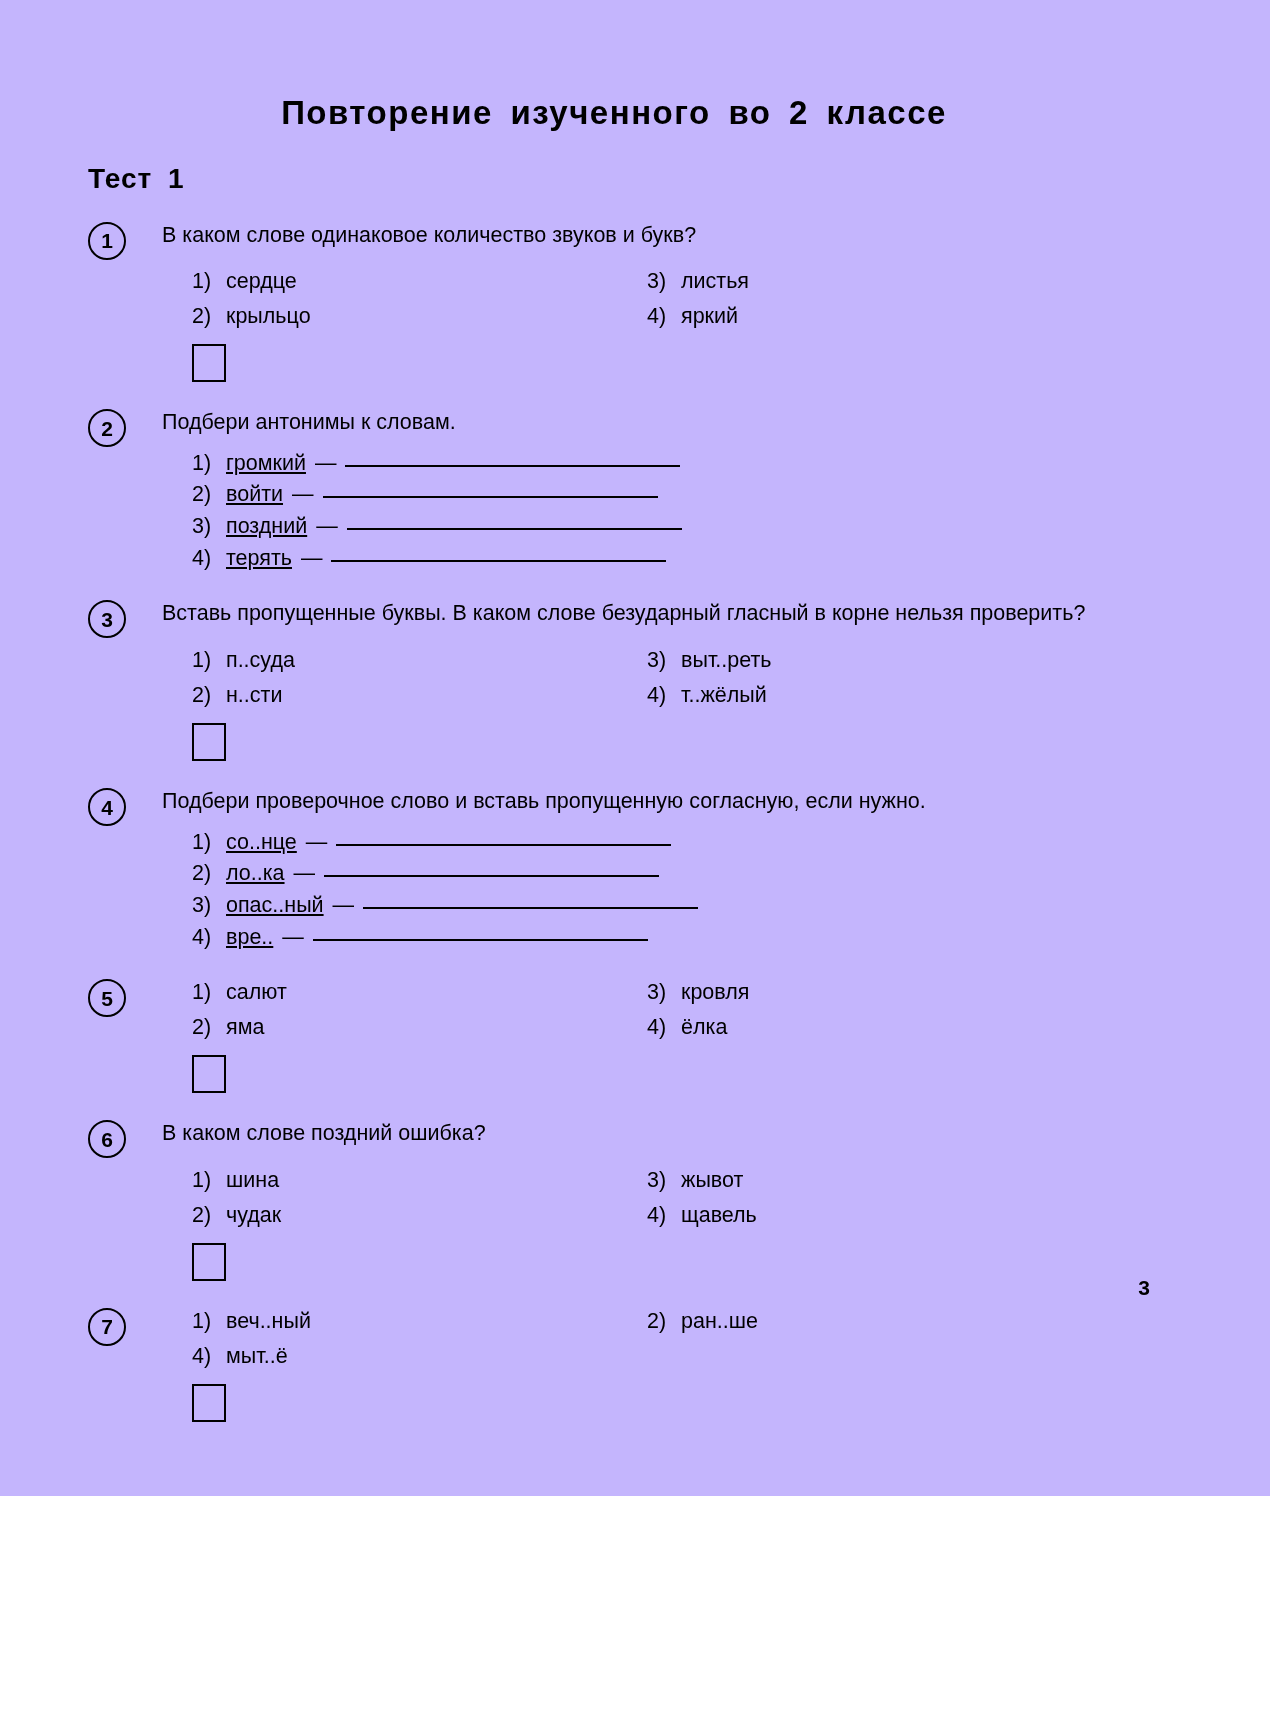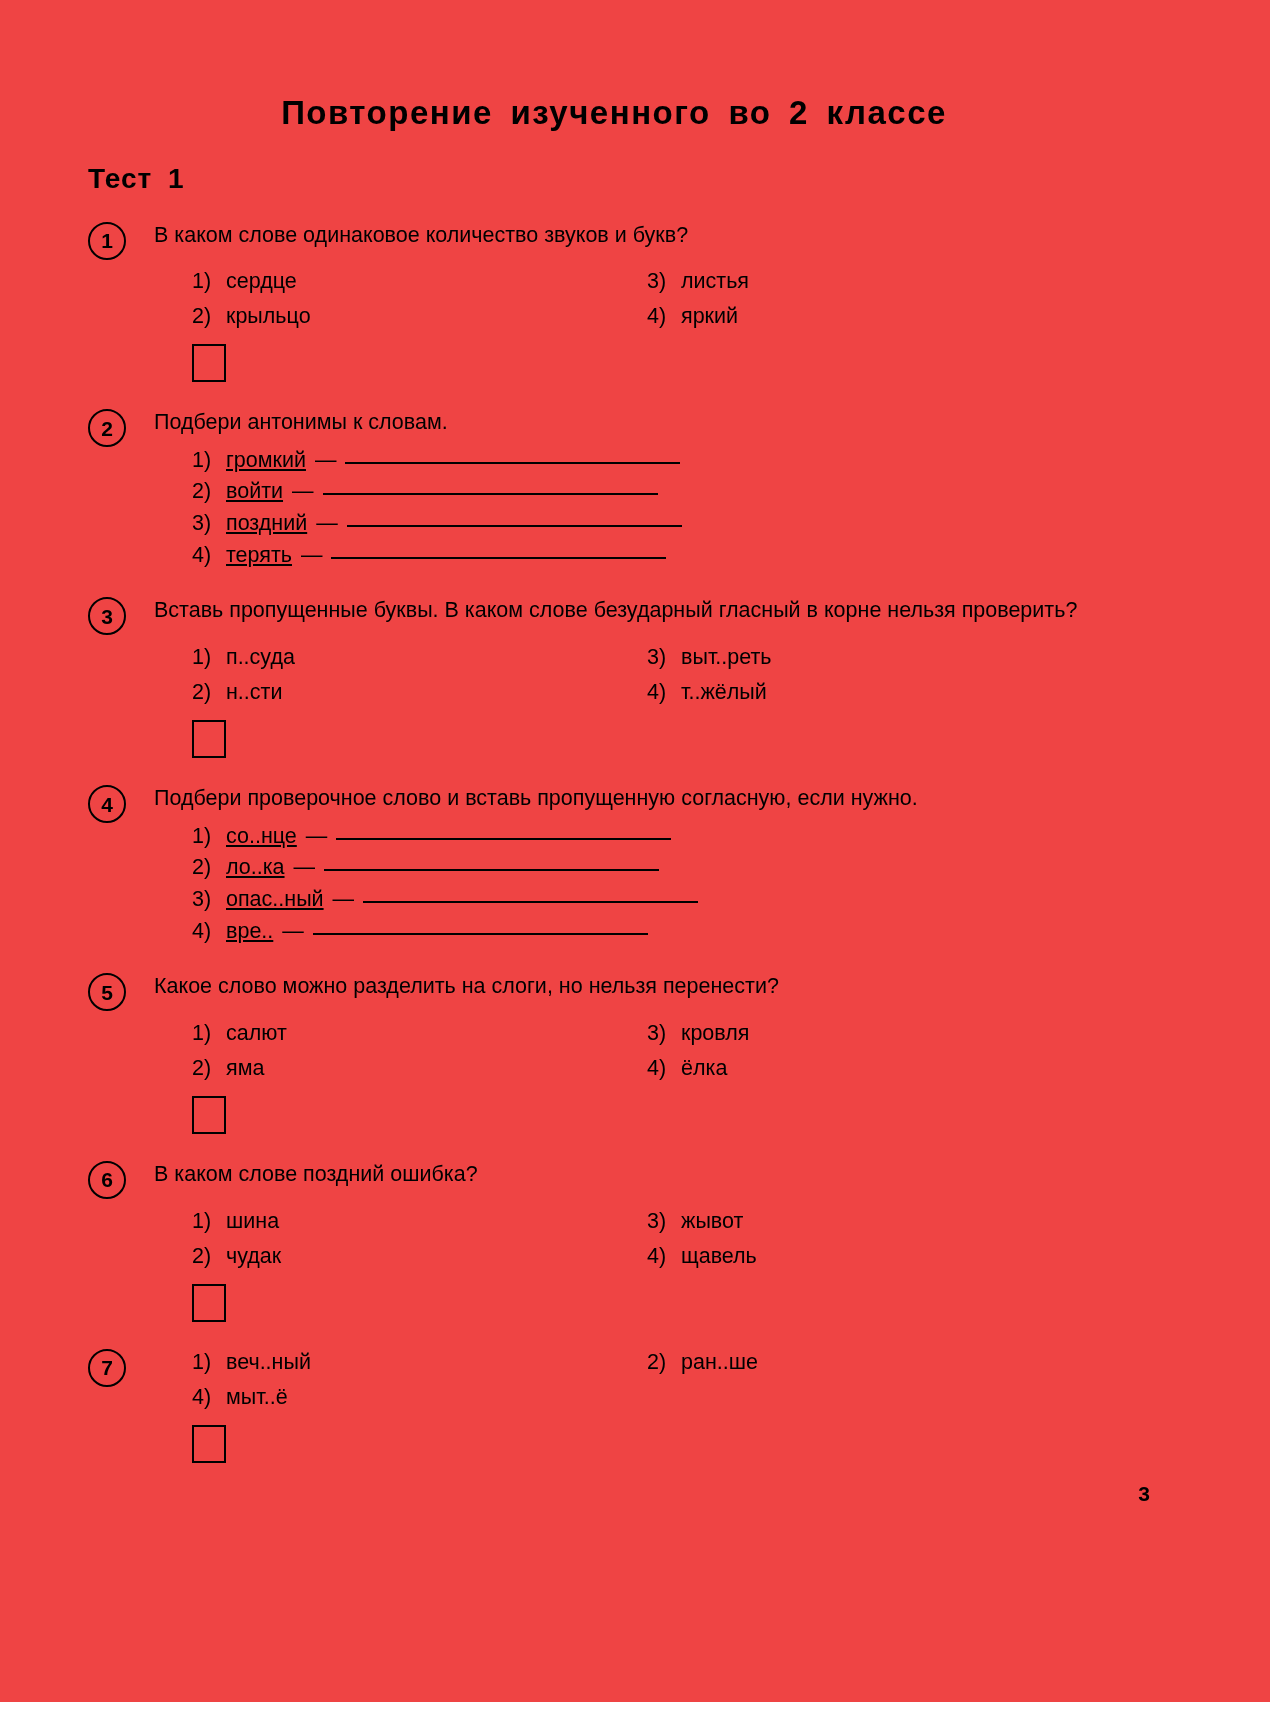--- a/index.html
+++ b/index.html
@@ -7,22 +7,22 @@
     padding: 0;
     background: #ffffff;
   }
   body {
     font-family: "Liberation Sans", sans-serif;
     color: #000000;
   }
   .page {
     position: relative;
     width: 1270px;
-    height: 1702px;
-    background: #ef4444;
+    height: 1496px;
+    background: #c4b5fd;
     box-sizing: border-box;
     padding: 75px 130px 0 88px;
     overflow: hidden;
   }
 
   
   .doc-title {
     text-align: center;
     font-size: 33px;
     font-weight: bold;
@@ -57,21 +57,21 @@
     font-weight: bold;
     display: flex;
     align-items: center;
     justify-content: center;
     box-sizing: border-box;
     line-height: 1;
   }
   .q-text {
     font-size: 21.5px;
     line-height: 1.33;
-    margin: 4px;
+    margin: 12px;
     text-align: justify;
     padding-right: 4px;
   }
   .q-text.justify-all {
     text-align-last: left;
   }
   .q-text .soft {
     font-style: italic;
   }
 
@@ -235,21 +235,20 @@
         <span class="num">4)</span>
         <span class="word">вре..</span>
         <span class="dash">—</span>
         <span class="rule"></span>
       </div>
     </div>
   </div>
 
   <div class="question">
     <div class="q-badge">5</div>
-    <p class="q-text justify-all">Какое слово можно разделить на слоги, но нельзя перенести?</p>
     <div class="options-grid">
       <div class="opt"><span class="num">1)</span><span>салют</span></div>
       <div class="opt"><span class="num">3)</span><span>кровля</span></div>
       <div class="opt"><span class="num">2)</span><span>яма</span></div>
       <div class="opt"><span class="num">4)</span><span>ёлка</span></div>
     </div>
     <div class="answer-box"></div>
   </div>
 
   <div class="question">

